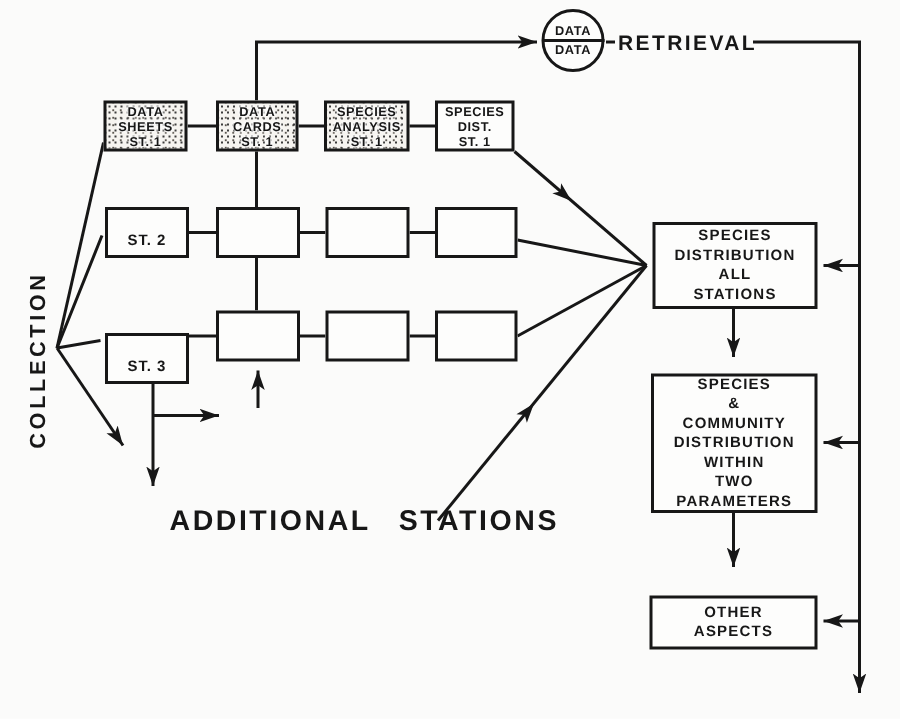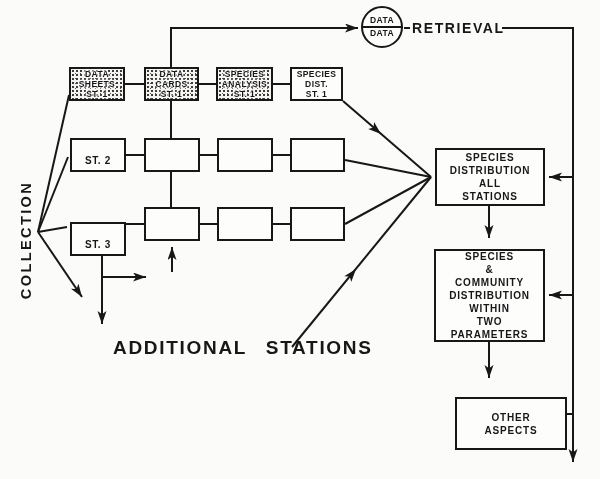--- a/index.html
+++ b/index.html
@@ -164,21 +164,21 @@
   </div>
   <div class="node txtbox rbox" style="left:434px;top:249px;width:111px;height:93px;">
     <span>SPECIES
 &amp;
 COMMUNITY
 DISTRIBUTION
 WITHIN
 TWO
 PARAMETERS</span>
   </div>
-  <div class="node txtbox rbox" style="left:455px;top:397px;width:112px;height:53px;">
+  <div class="node txtbox rbox" style="left:433px;top:397px;width:112px;height:36px;">
     <span>OTHER
 ASPECTS</span>
   </div>
 
   <div class="freelabel retrieval">RETRIEVAL</div>
   <div class="freelabel addstations">ADDITIONAL STATIONS</div>
   <div class="freelabel collection">COLLECTION</div>
 
 </div>
 

